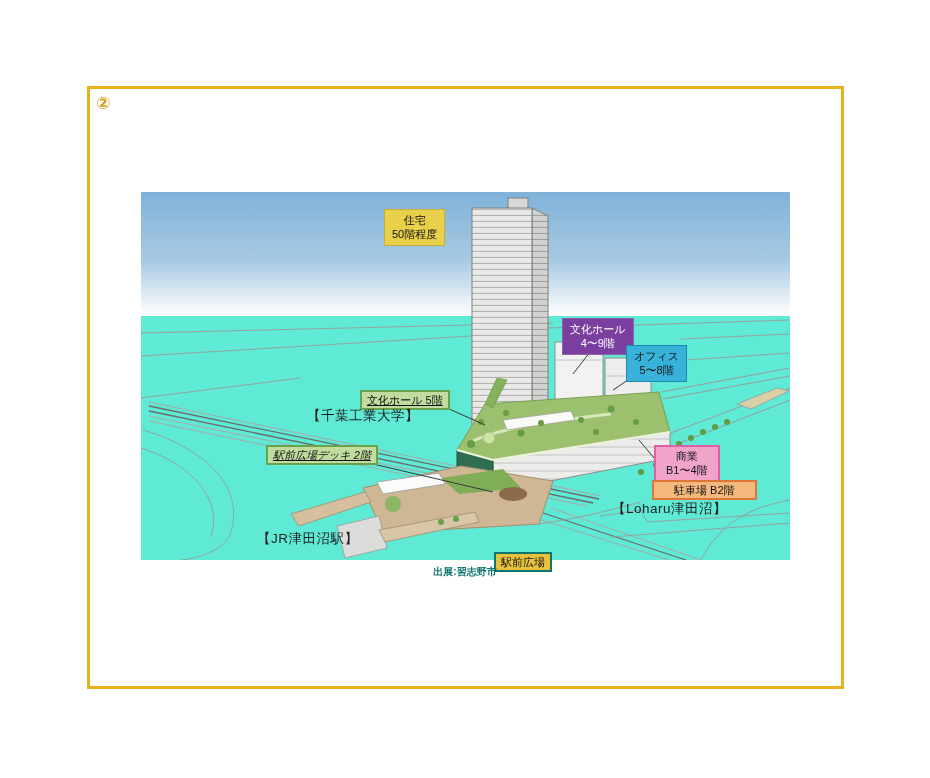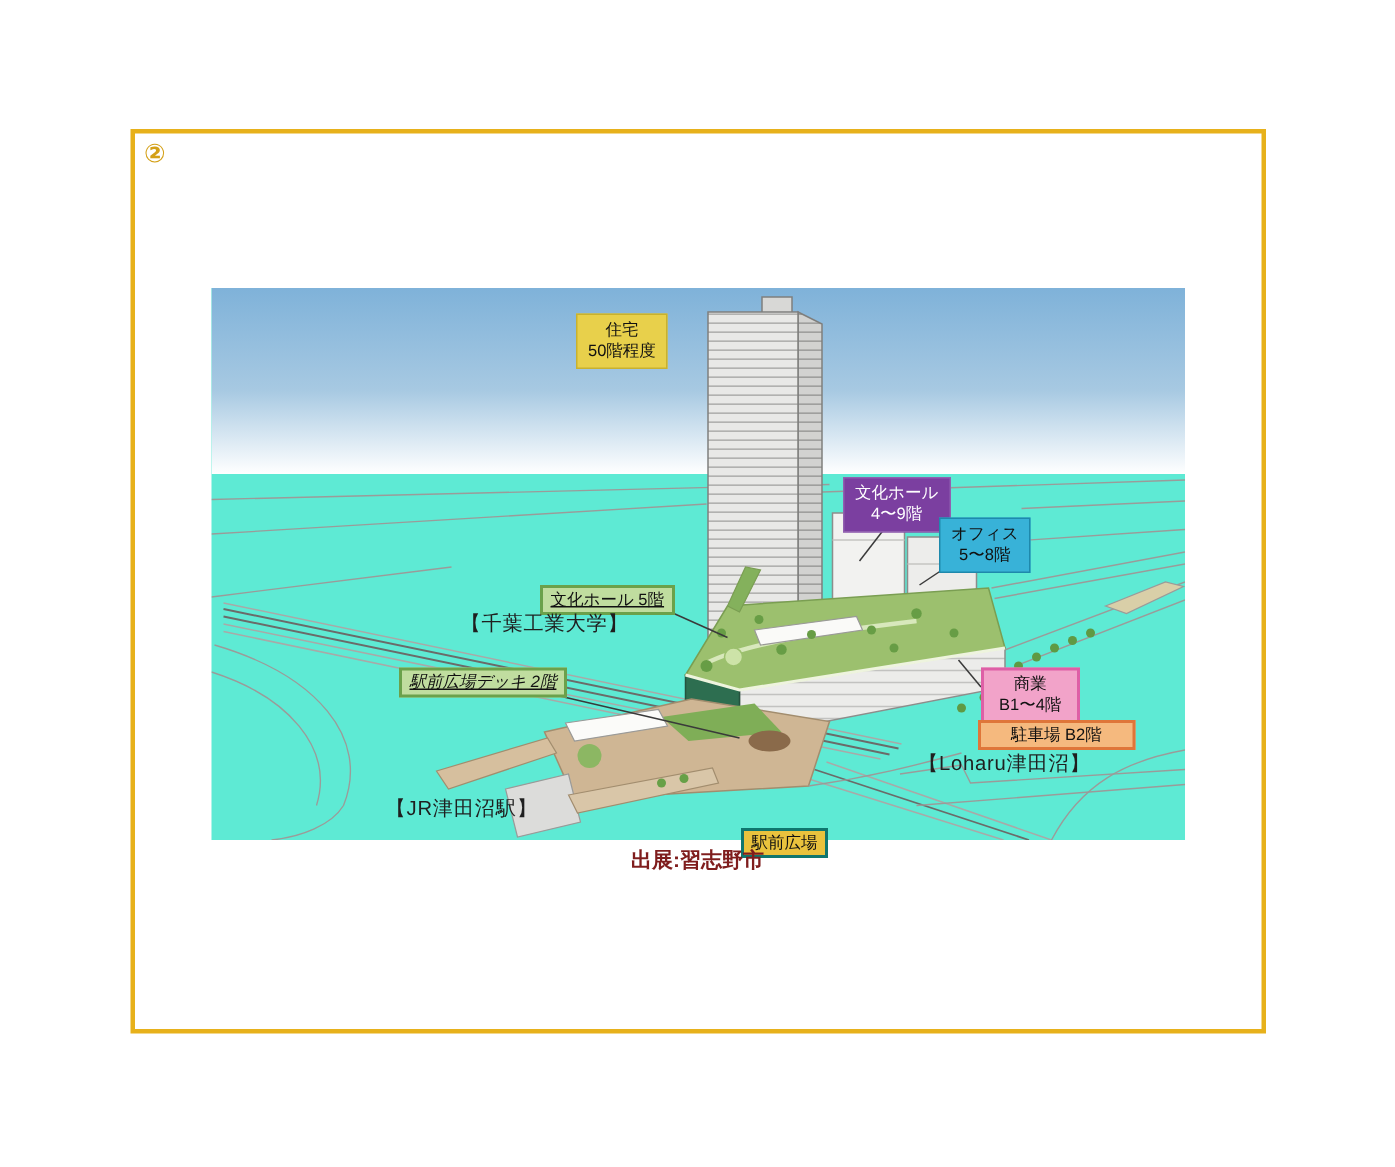--- a/index.html
+++ b/index.html
@@ -33,21 +33,21 @@
   .lbl-commercial{left:513px;top:253px;background:#f2a3c9;border:2px solid #de5fa6;padding:2px 10px;}
   .lbl-parking{left:511px;top:288px;background:#f5b97e;border:2px solid #df7639;padding:1px 20px;}
   .lbl-stationplaza{left:353px;top:360px;background:#e9c23d;border:2px solid #0f766e;padding:1px 5px;}
   
   .landmark{position:absolute;font-size:13.5px;color:#1f1f1f;white-space:nowrap;letter-spacing:.5px;}
   .landmark-chiba{left:118px;top:215px;margin-left:48px;}
   .landmark-loharu{left:471px;top:308px;}
   .landmark-jr{left:103px;top:338px;margin-left:13px;}
   .caption{
     position:absolute;left:0;right:0;top:565px;text-align:center;
-    font-size:14px;font-weight:bold;color:#7f1d1d;
+    font-size:10px;font-weight:bold;color:#0f766e;
   }
 </style>
 </head>
 <body>
 
 <div class="frame"></div>
 <div class="page-marker">②</div>
 
 <div class="figure">
   <svg width="649" height="368" viewBox="0 0 649 368">

